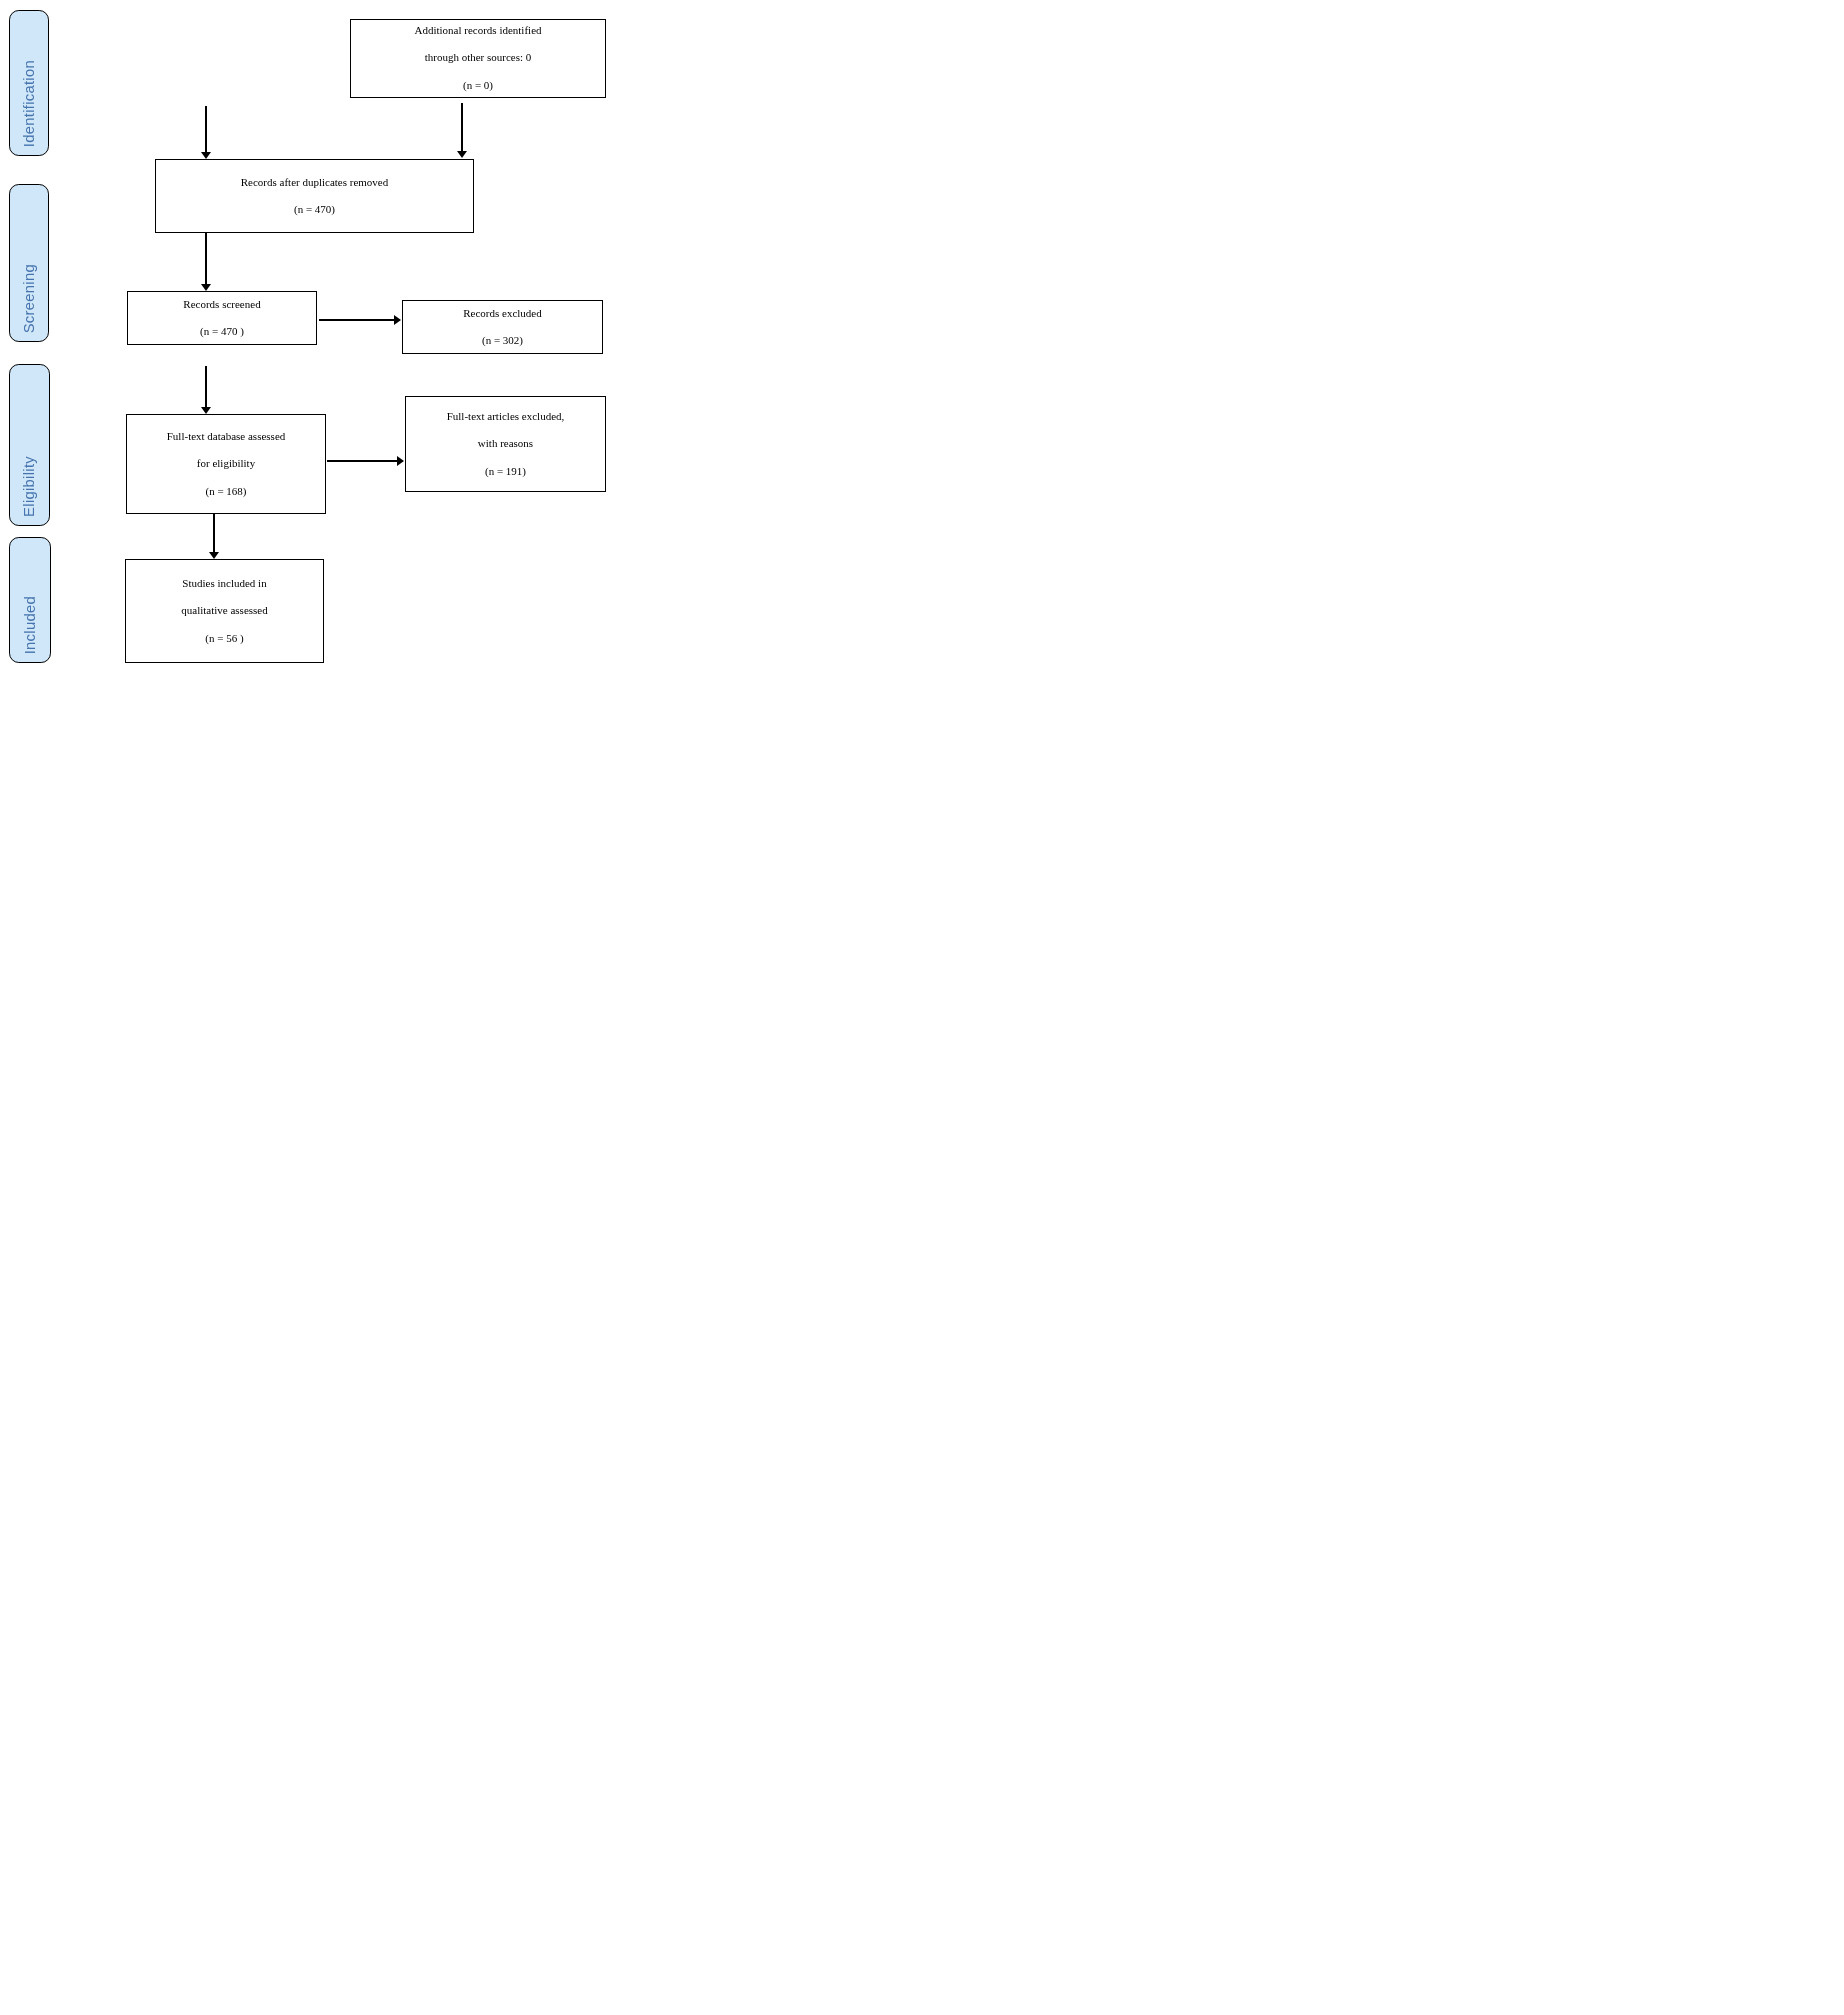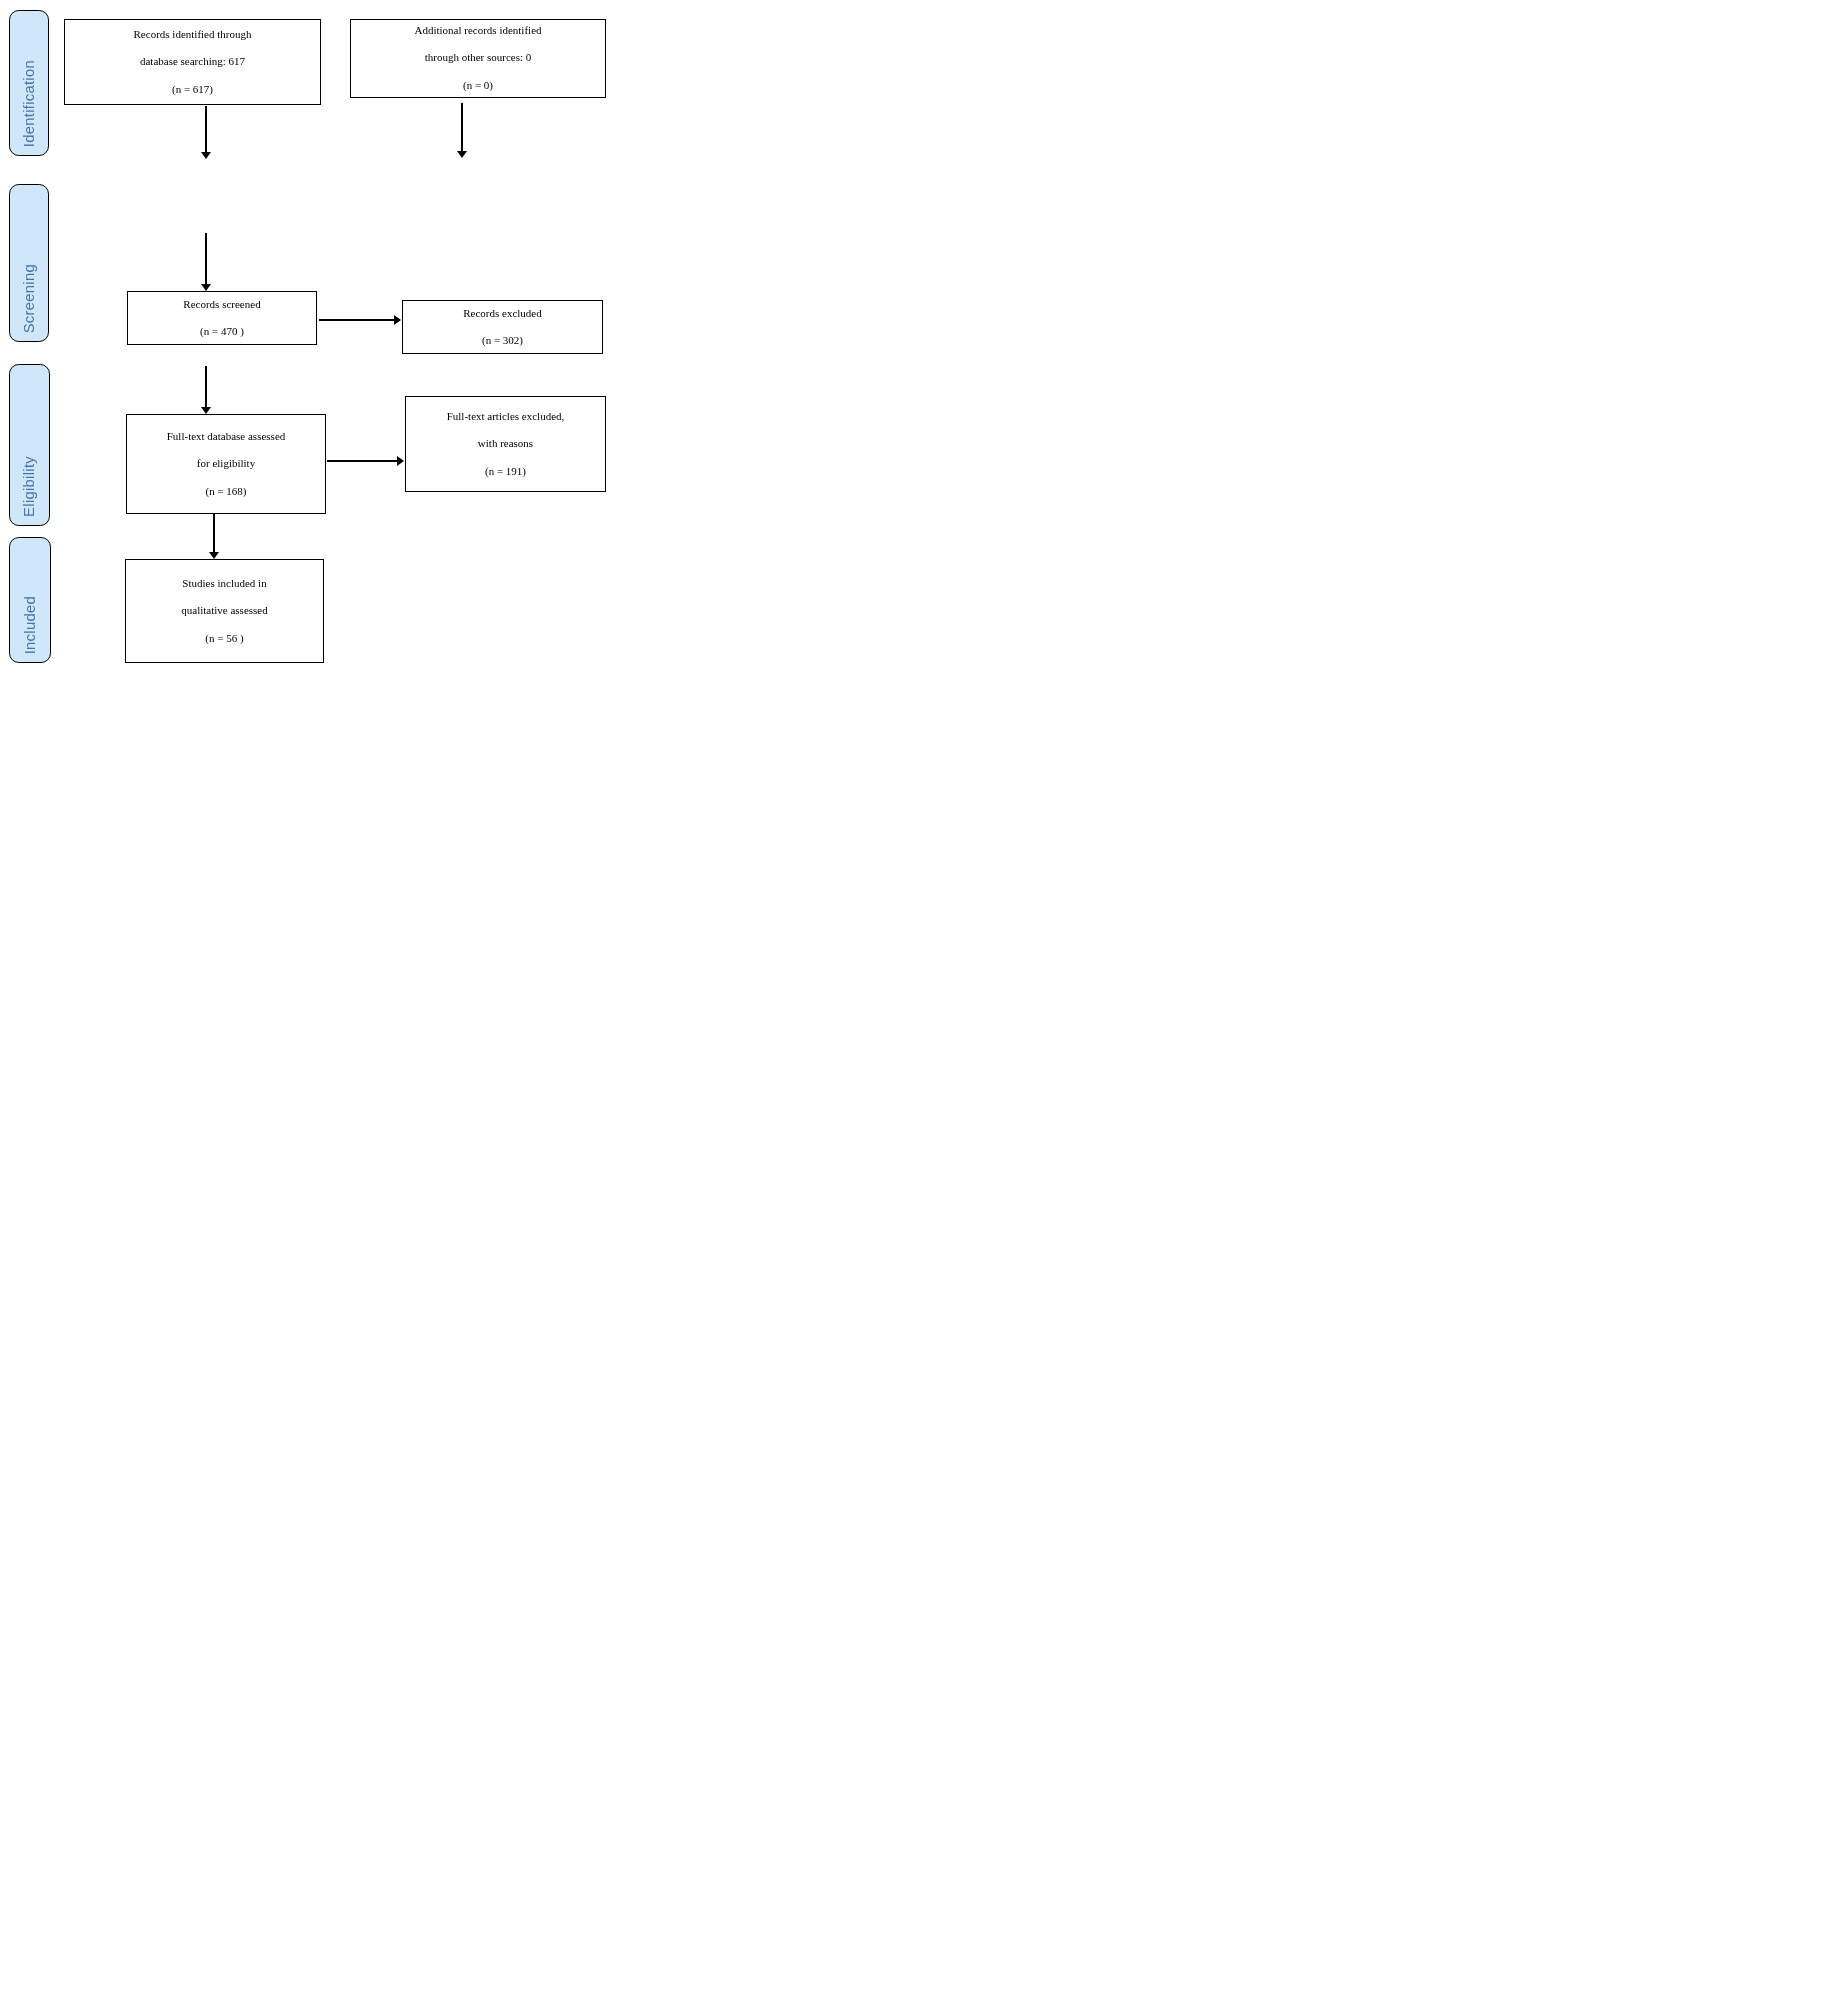--- a/index.html
+++ b/index.html
@@ -81,32 +81,31 @@
   <div class="stage" style="left:9.3px;top:184px;width:40px;height:158px">
     <span class="stage-text">Screening</span>
   </div>
   <div class="stage" style="left:8.7px;top:364px;width:41px;height:162px">
     <span class="stage-text">Eligibility</span>
   </div>
   <div class="stage" style="left:8.7px;top:537px;width:42px;height:126px">
     <span class="stage-text">Included</span>
   </div>
 
-  <div class="fbox" style="left:64px;top:19px;width:257px;height:86px">
-    <p>Records identified through</p>
-    <p>database searching: 617</p>
-    <p>(n = 617)</p>
-  </div>
 
   <div class="fbox" style="left:350px;top:18.6px;width:256px;height:79px">
     <p>Additional records identified</p>
     <p>through other sources: 0</p>
     <p>(n = 0)</p>
   </div>
 
+  <div class="fbox" style="left:155px;top:159px;width:319px;height:74px">
+    <p>Records after duplicates removed</p>
+    <p>(n = 470)</p>
+  </div>
 
   <div class="fbox" style="left:127px;top:291px;width:190px;height:54px">
     <p>Records screened</p>
     <p>(n = 470 )</p>
   </div>
 
   <div class="fbox" style="left:402px;top:300px;width:201px;height:54px">
     <p>Records excluded</p>
     <p>(n = 302)</p>
   </div>

